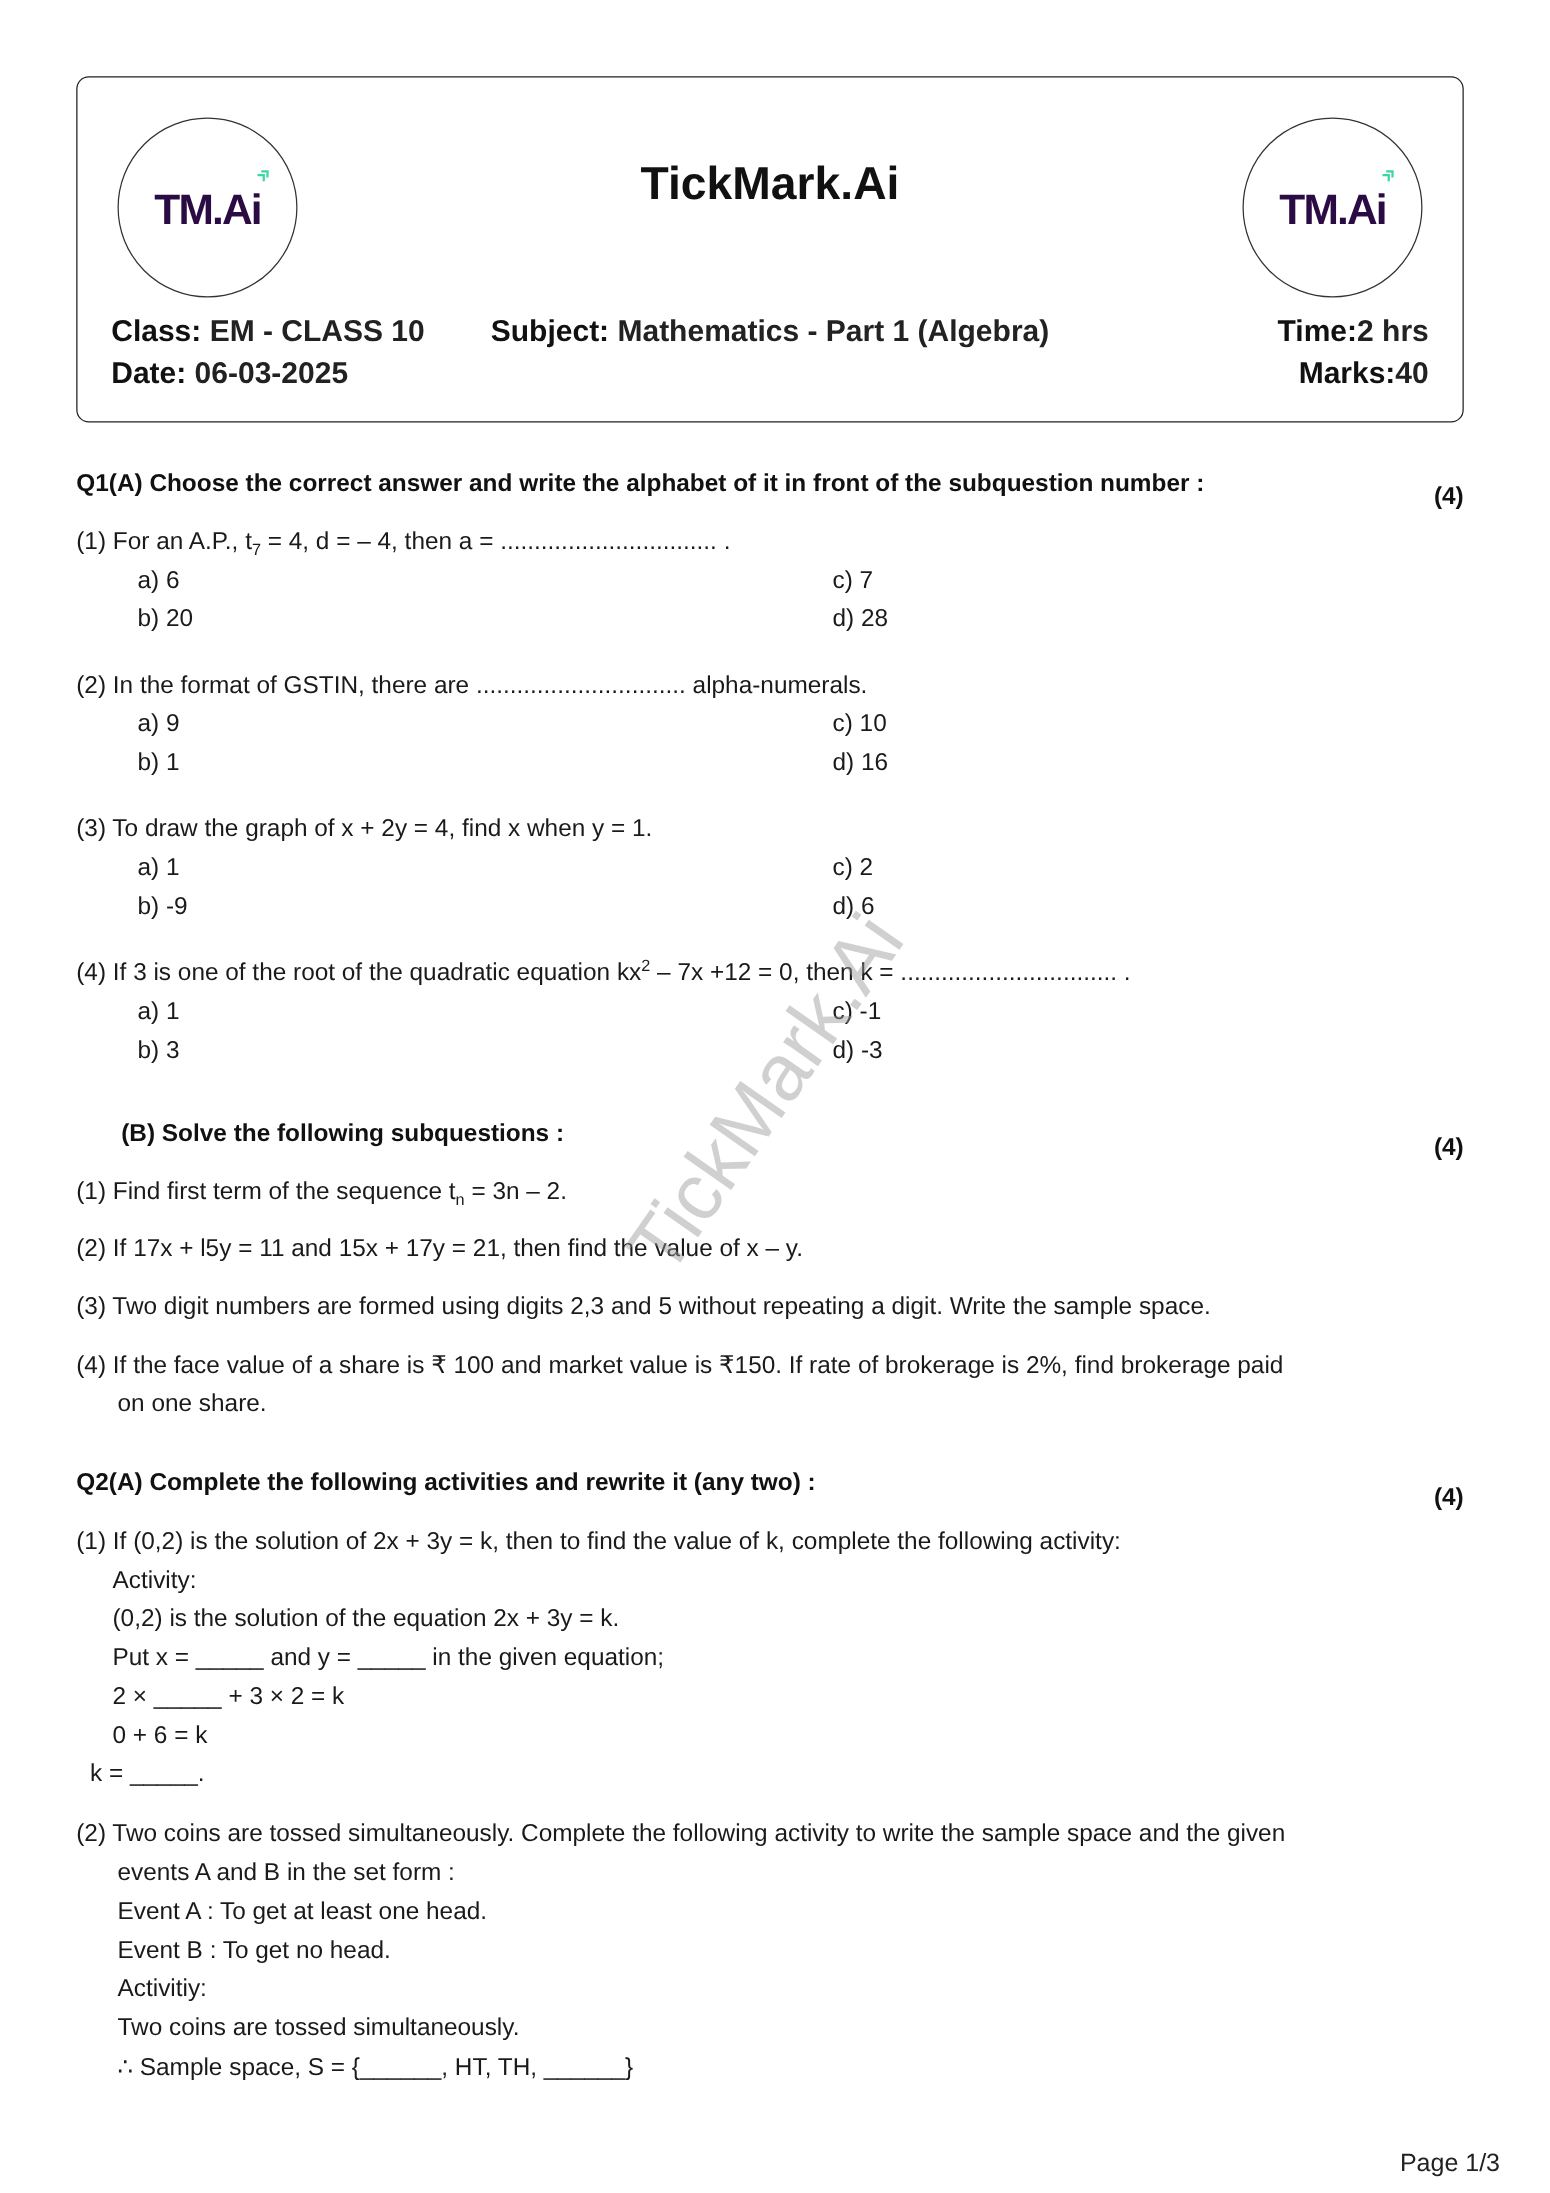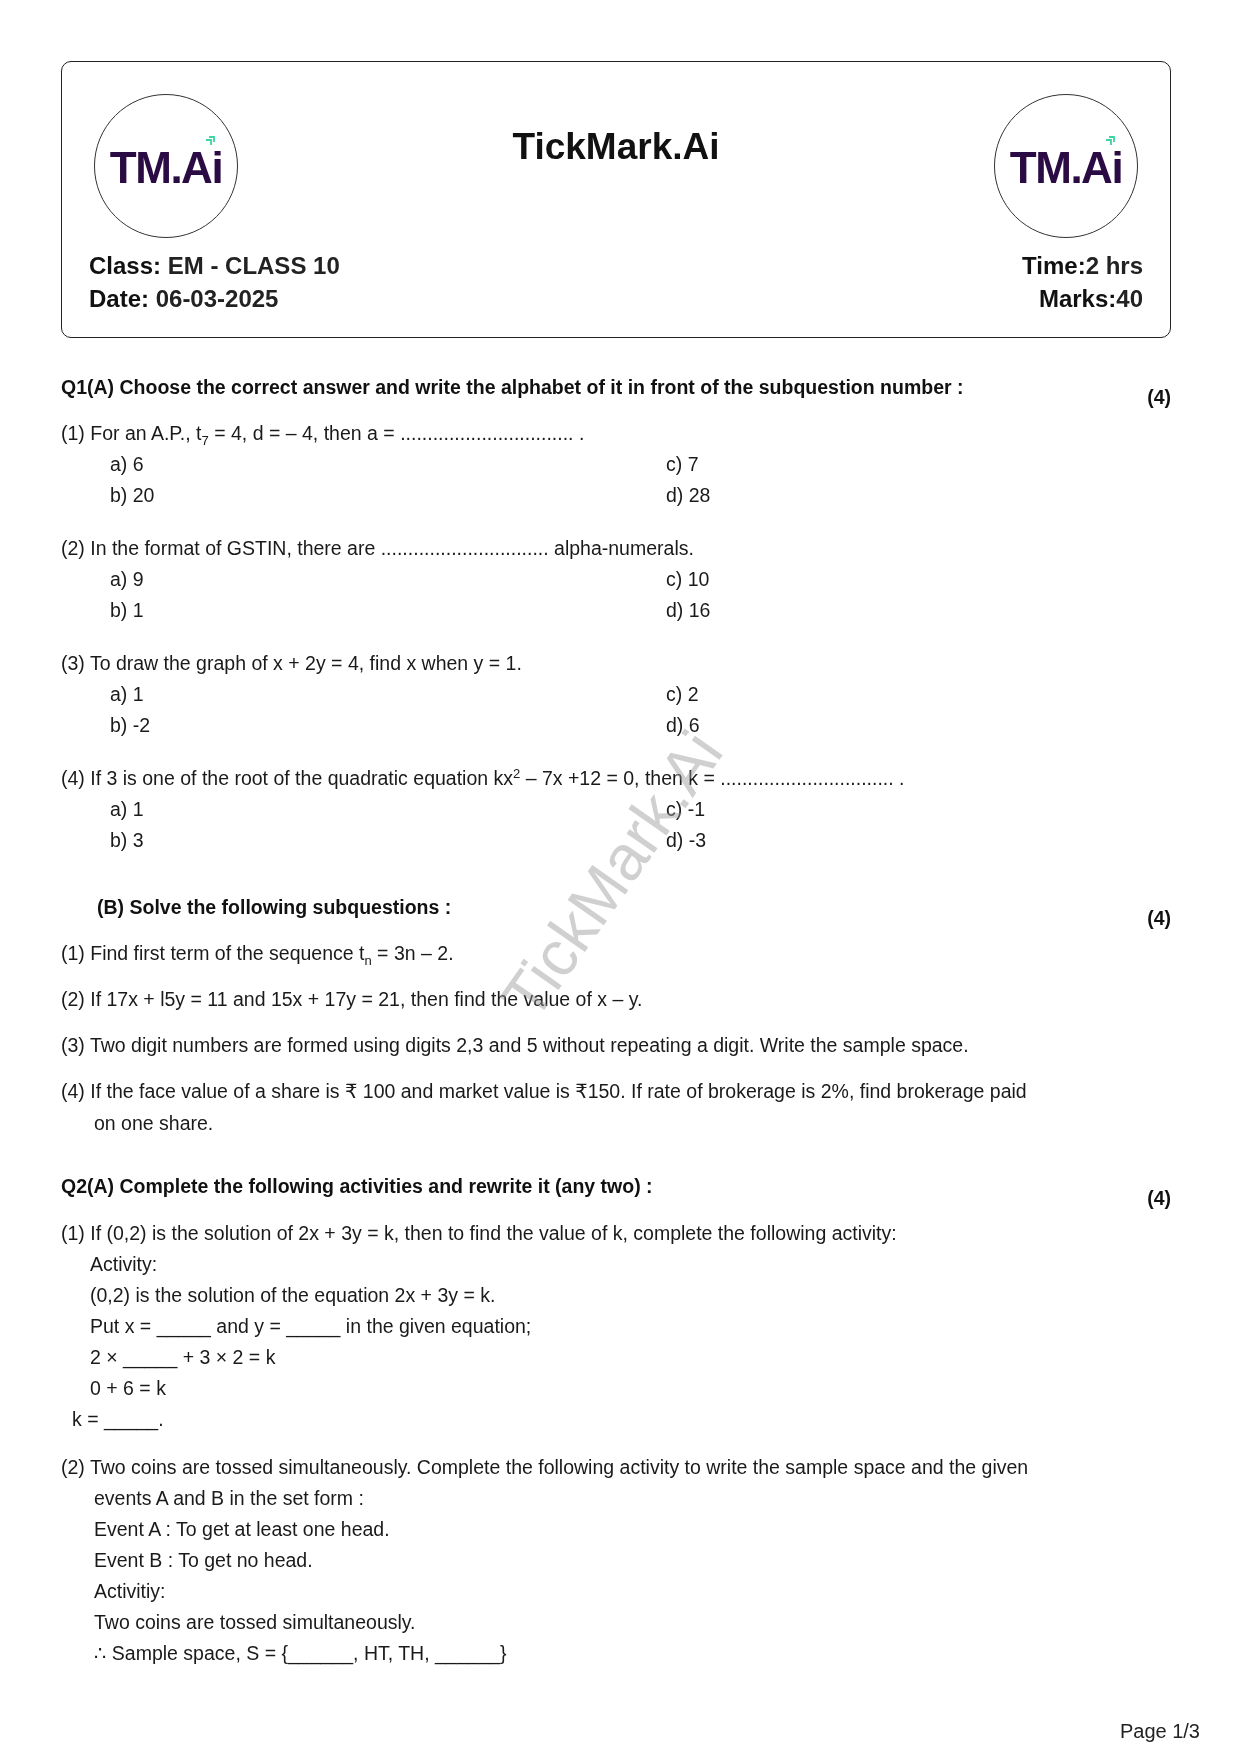--- a/index.html
+++ b/index.html
@@ -13,21 +13,21 @@
     border: 1.5px solid #222; border-radius: 10px; box-sizing: border-box;
   }
   .logo {
     position: absolute; top: 32px; width: 144px; height: 144px;
     border: 1.3px solid #333; border-radius: 50%; box-sizing: border-box;
     display: flex; align-items: center; justify-content: center;
   }
   .logo.left { left: 32px; }
   .logo.right { right: 32px; }
   .logo-text {
-    position: relative; font-weight: bold; font-size: 44px; color: #2b0b43;
+    position: relative; font-weight: bold; font-size: 34px; color: #2b0b43;
     letter-spacing: -1.5px; margin-top: 4px;
   }
   .logo-arrow {
     position: absolute; right: -9px; top: -6px; width: 12px; height: 12px;
   }
   .org-title {
     position: absolute; left: 0; right: 0; top: 64px; text-align: center;
     font-weight: bold; font-size: 37px; color: #111;
   }
   .org-city {
@@ -72,20 +72,21 @@
   <div class="logo right">
     <span class="logo-text">TM.Ai</span>
     <svg class="logo-arrow" viewBox="0 0 12 12" style="position:absolute; left:109px; top:40px;">
       <path d="M2 5 L7 5 L7 10" fill="none" stroke="#3dd6a0" stroke-width="1.8"></path>
       <path d="M5 2 L10 2 L10 7" fill="none" stroke="#3dd6a0" stroke-width="1.8"></path>
     </svg>
   </div>
 
   <div class="meta class"><b>Class:</b><span> EM - CLASS 10</span></div>
   <div class="meta date"><b>Date:</b><span> 06-03-2025</span></div>
+  <div class="meta subject"><b>Subject:</b><span> Mathematics - Part 1 (Algebra)</span></div>
   <div class="meta time"><b>Time:</b><span>2 hrs</span></div>
   <div class="meta marks"><b>Marks:</b><span>40</span></div>
 </div>
 
 <div class="content">
 
   <div class="line heading" style="top:376px;">Q1(A) Choose the correct answer and write the alphabet of it in front of the subquestion number :</div>
   <div class="marks-tag" style="top:386px;">(4)</div>
 
   <div class="line" style="top:422px;"><span>(1) For an A.P., t</span><sub>7</sub><span> = 4, d = – 4, then a = ................................ .</span></div>
@@ -95,21 +96,21 @@
   <div class="opt r" style="top:484px;">d) 28</div>
 
   <div class="line" style="top:537px;">(2) In the format of GSTIN, there are ............................... alpha-numerals.</div>
   <div class="opt l" style="top:568px;">a) 9</div>
   <div class="opt l" style="top:599px;">b) 1</div>
   <div class="opt r" style="top:568px;">c) 10</div>
   <div class="opt r" style="top:599px;">d) 16</div>
 
   <div class="line" style="top:652px;">(3) To draw the graph of x + 2y = 4, find x when y = 1.</div>
   <div class="opt l" style="top:683px;">a) 1</div>
-  <div class="opt l" style="top:714px;">b) -2</div>
+  <div class="opt l" style="top:714px;">b) -9</div>
   <div class="opt r" style="top:683px;">c) 2</div>
   <div class="opt r" style="top:714px;">d) 6</div>
 
   <div class="line" style="top:767px;"><span>(4) If 3 is one of the root of the quadratic equation kx</span><sup>2</sup><span> – 7x +12 = 0, then k = ................................ .</span></div>
   <div class="opt l" style="top:798px;">a) 1</div>
   <div class="opt l" style="top:829px;">b) 3</div>
   <div class="opt r" style="top:798px;">c) -1</div>
   <div class="opt r" style="top:829px;">d) -3</div>
 
   <div class="line heading" style="top:896px;margin-left:36px;">(B) Solve the following subquestions :</div>

